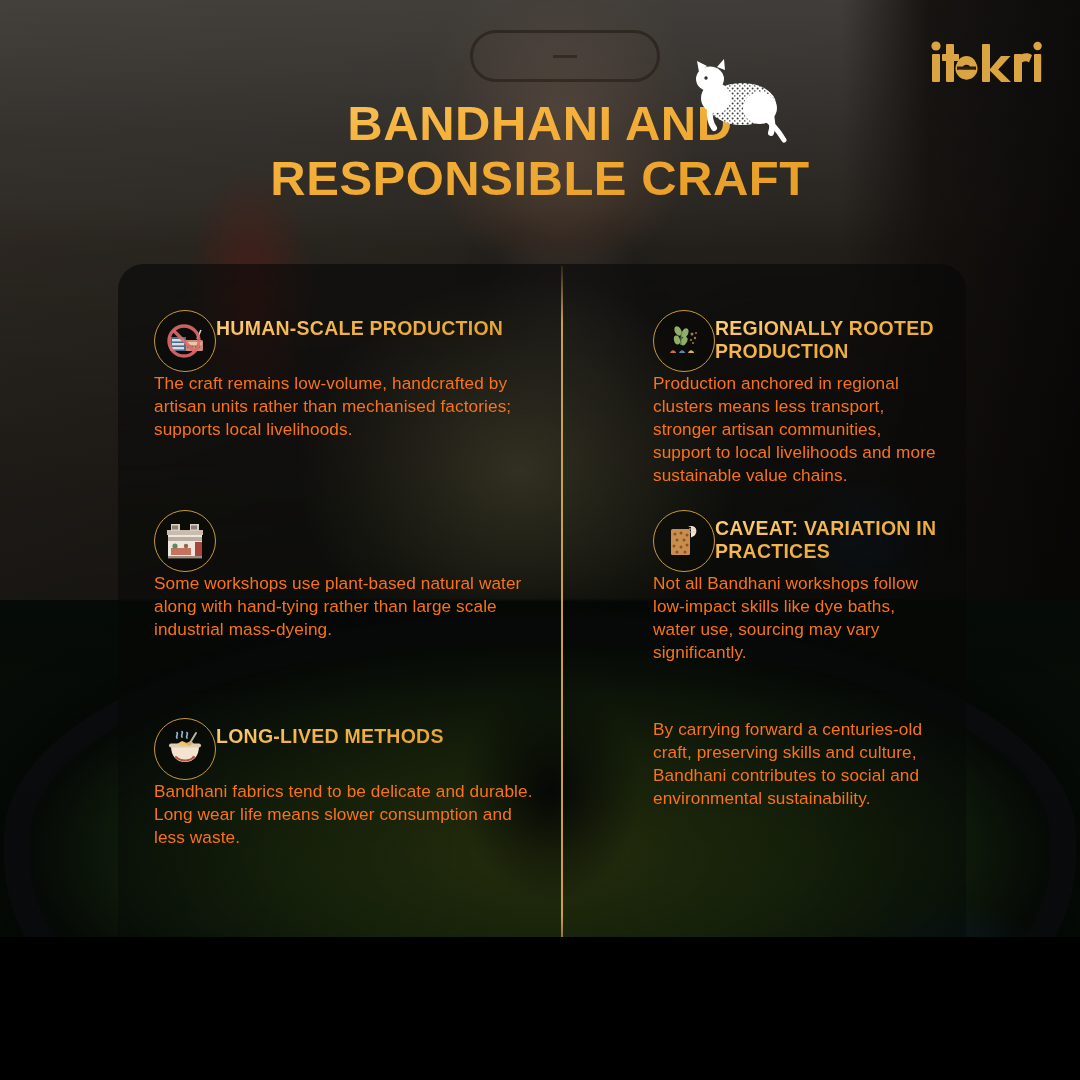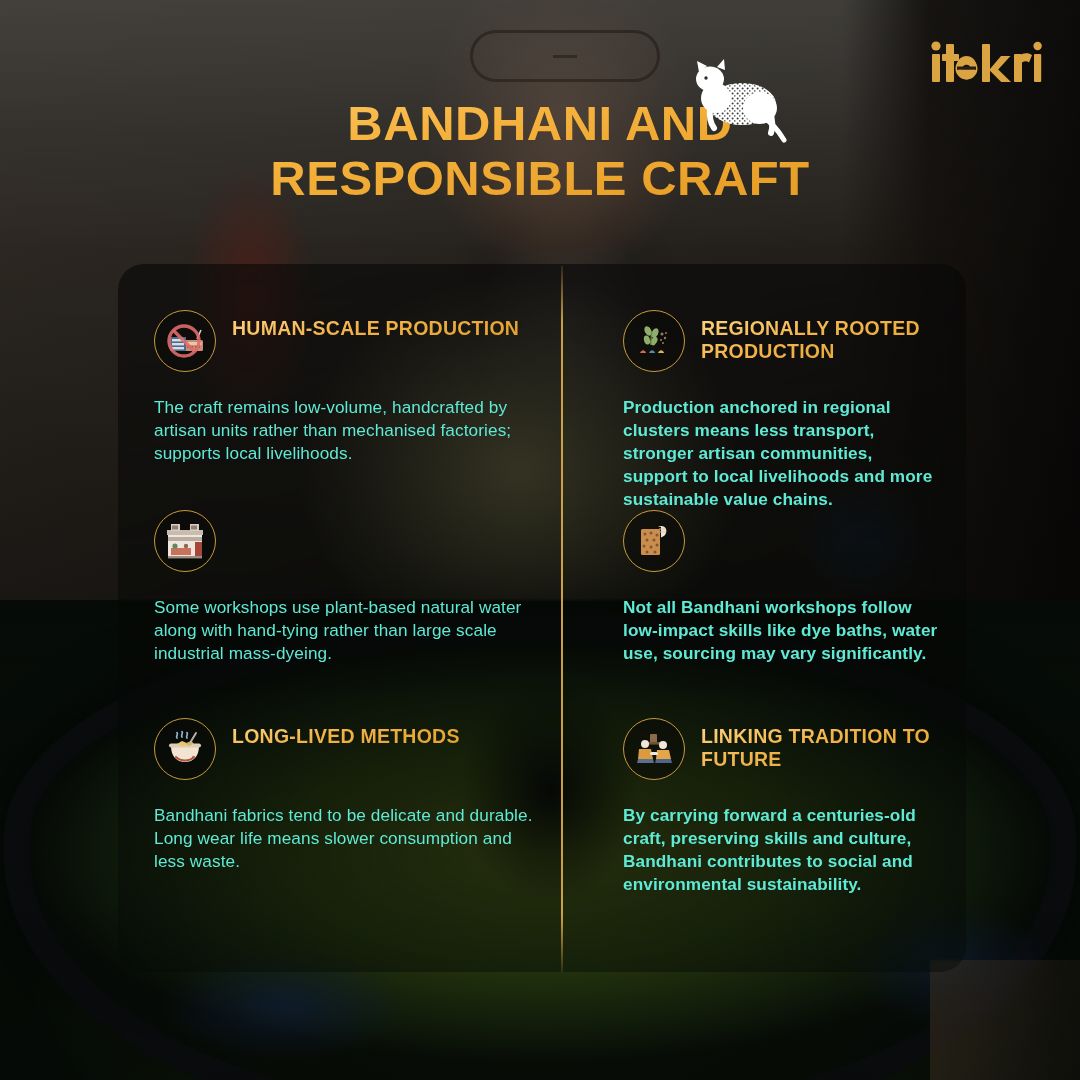--- a/index.html
+++ b/index.html
@@ -5,21 +5,21 @@
 <style>
   * { margin:0; padding:0; box-sizing:border-box; }
   html,body{ background:#000; }
   body{
     width:1080px; height:1080px;
     font-family:"Liberation Sans", sans-serif;
     overflow:hidden; position:relative;
   }
 
   
-  .poster{ position:absolute; inset:0; width:1080px; height:1080px; overflow:hidden; background:#0b0a08; }
+  .poster{ position:absolute; inset:0; width:1080px; height:937px; overflow:hidden; background:#0b0a08; }
 
   .bg{ position:absolute; inset:0; }
 
   
   .bg-top{
     position:absolute; left:0; top:0; width:1080px; height:620px;
     background:
       
       linear-gradient(90deg, rgba(0,0,0,0) 78%, rgba(26,22,18,.85) 86%, rgba(12,10,9,.9) 100%),
       
@@ -123,23 +123,23 @@
 
   .grid{
     position:absolute; left:118px; top:264px; width:848px; height:708px;
     display:grid;
     grid-template-columns:443px 405px;
     grid-template-rows:200px 208px 300px;
     padding:46px 0 0 0;
   }
   .cell{ position:relative; padding-right:26px; }
   .cell.left { padding-left:36px; }
-  .cell.right{ padding-left:62px; }
-
-  .head-row{ display:flex; align-items:flex-start; gap:16px; }
+  .cell.right{ padding-left:92px; }
+
+  .head-row{ display:flex; align-items:flex-start; }
 
   .icon-badge{
     flex:0 0 auto; width:62px; height:62px; border-radius:50%;
     border:1.6px solid #c79a3e;
     background:rgba(10,9,8,.55);
     display:flex; align-items:center; justify-content:center;
     overflow:hidden;
   }
   .icon-badge svg{ display:block; }
 
@@ -148,27 +148,26 @@
     padding-top:7px;
     background:linear-gradient(165deg,#ffd98c 0%,#f2b44a 45%,#e2a02c 100%);
     -webkit-background-clip:text; background-clip:text;
     -webkit-text-fill-color:transparent;
     color:#eeae36;
     max-width:300px;
   }
   .cell.right .card-title{ max-width:300px; }
 
   .card-body{
-    margin-top:24px;
     font-size:17.2px; line-height:1.33;
-    color:#5eead4;
+    color:#f97316;
     max-width:392px;
     letter-spacing:.1px;
   }
-  .cell.right .card-body{ max-width:405px;font-weight:bold; }
+  .cell.right .card-body{ max-width:405px; }
 </style>
 </head>
 <body>
 
 <div class="poster">
 
   <div class="bg">
     <div class="bg-top">
       <div class="glasses"></div>
     </div>
@@ -334,20 +333,21 @@
               <circle cx="19" cy="28" r="1.5"></circle>
                 <circle cx="25" cy="26" r="1.5"></circle>
               <circle cx="15" cy="33" r="1.5"></circle>
                 <circle cx="23" cy="33" r="1.5"></circle>
             </g>
             <path d="M26 8c3-2 7-1 8 2 1.2 3.4-.6 6.4-3 7.6l-2 1V8z" fill="#f2e6d6"></path>
             <path d="M27 10h7" stroke="#d7c6ad" stroke-width="1.1"></path>
             <path d="M28 13h6" stroke="#d7c6ad" stroke-width="1.1"></path>
           </svg>
         </div>
+        <div class="card-title">CAVEAT: VARIATION IN PRACTICES</div>
       </div>
       <div class="card-body">Not all Bandhani workshops follow low-impact skills like dye baths, water use, sourcing may vary significantly.</div>
     </div>
 
     <div class="cell left">
       <div class="head-row">
         <div class="icon-badge">
           <svg width="44" height="44" viewBox="0 0 44 44">
             <g stroke="#8fb8d6" stroke-width="1.7" fill="none" stroke-linecap="round">
               <path d="M14 11c-1.6-2 1.6-3.4 0-5.4"></path>
@@ -362,36 +362,17 @@
             <path d="M13 30c5 4.6 13 4.6 18 0" fill="none" stroke="#b5543c" stroke-width="2" stroke-linecap="round"></path>
             <path d="M30 28.6l1.4 2.2-2.6.2z" fill="#b5543c"></path>
           </svg>
         </div>
         <div class="card-title">LONG-LIVED METHODS</div>
       </div>
       <div class="card-body">Bandhani fabrics tend to be delicate and durable. Long wear life means slower consumption and less waste.</div>
     </div>
 
     <div class="cell right">
-      <div class="head-row">
-        <div class="icon-badge">
-          <svg width="44" height="44" viewBox="0 0 44 44">
-            <rect x="18" y="7" width="7" height="9" rx="1" fill="#8a6a4a"></rect>
-            <rect x="15" y="15" width="14" height="2.6" fill="#6f5336"></rect>
-
-            <circle cx="13" cy="17" r="4" fill="#f0e6da"></circle>
-            <path d="M7 22h12l2 10H6z" fill="#dc9a3e"></path>
-            <path d="M6 32h15l1 4H5z" fill="#5b6f90"></path>
-
-            <circle cx="31" cy="18" r="4" fill="#f0e6da"></circle>
-            <path d="M25 23h12l2 9H24z" fill="#e3a64b"></path>
-            <path d="M24 32h15l1 4H23z" fill="#53648a"></path>
-
-            <rect x="18" y="25" width="8" height="3" rx="1.5" fill="#f0e6da"></rect>
-          </svg>
-        </div>
-        <div class="card-title">LINKING TRADITION TO FUTURE</div>
-      </div>
       <div class="card-body">By carrying forward a centuries-old craft, preserving skills and culture, Bandhani contributes to social and environmental sustainability.</div>
     </div>
 
   </div>
 </div>
 
 </body></html>

